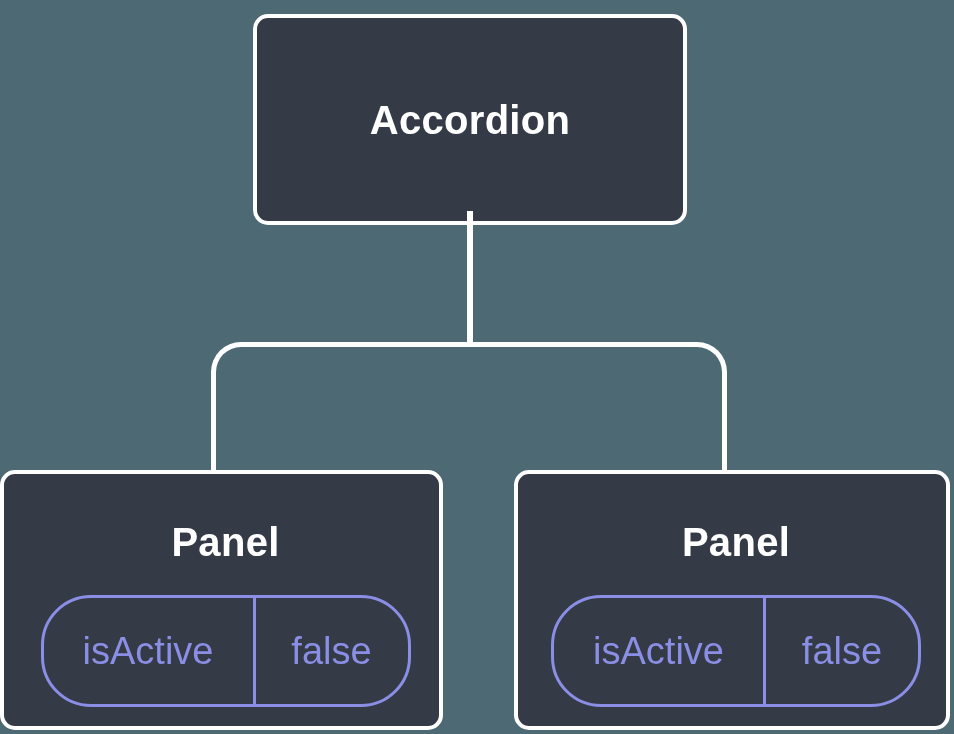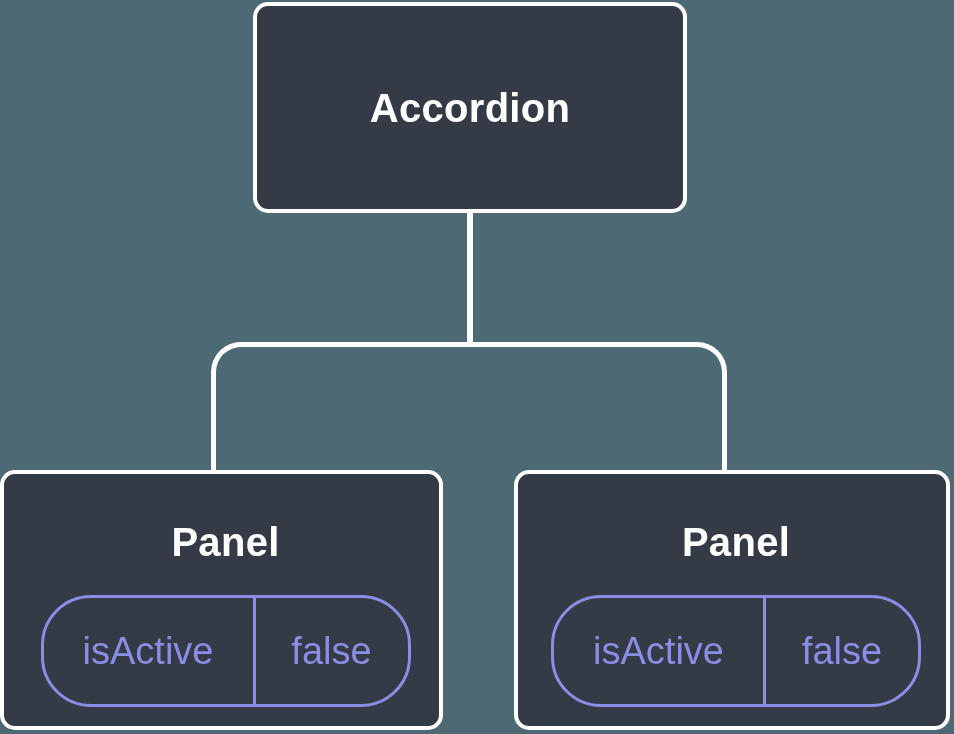--- a/index.html
+++ b/index.html
@@ -23,21 +23,21 @@
     border-radius: 15px;
   }
   .node-title {
     font-size: 40px;
     font-weight: 600;
     line-height: 48px;
     color: var(--line, #FFFFFF);
     letter-spacing: 0.3px;
   }
   .root-node {
-    left: 253px; top: 2px; width: 434px; height: 211px;
+    left: 253px; top: 14px; width: 434px; height: 211px;
     display: flex; align-items: center; justify-content: center;
   }
 
   
   .stem {
     position: absolute;
     left: 467px; top: 211px; width: 6px; height: 133px;
     background: var(--line, #FFFFFF);
   }
   .bracket {

